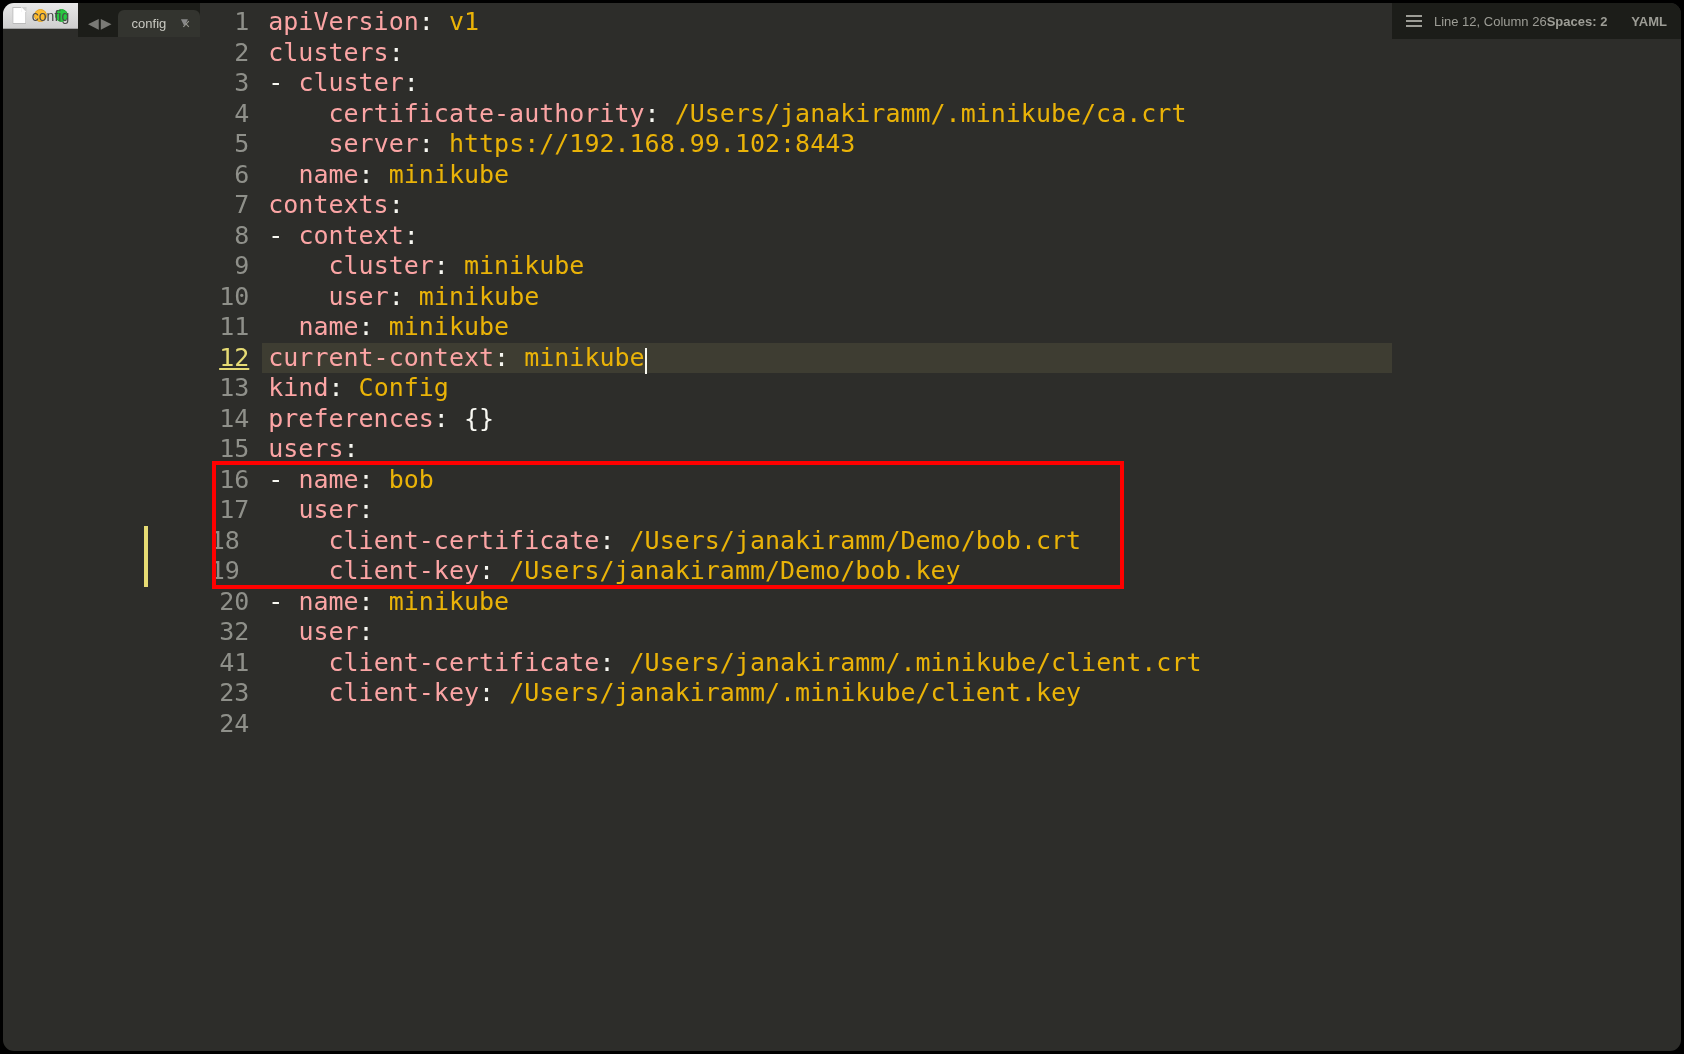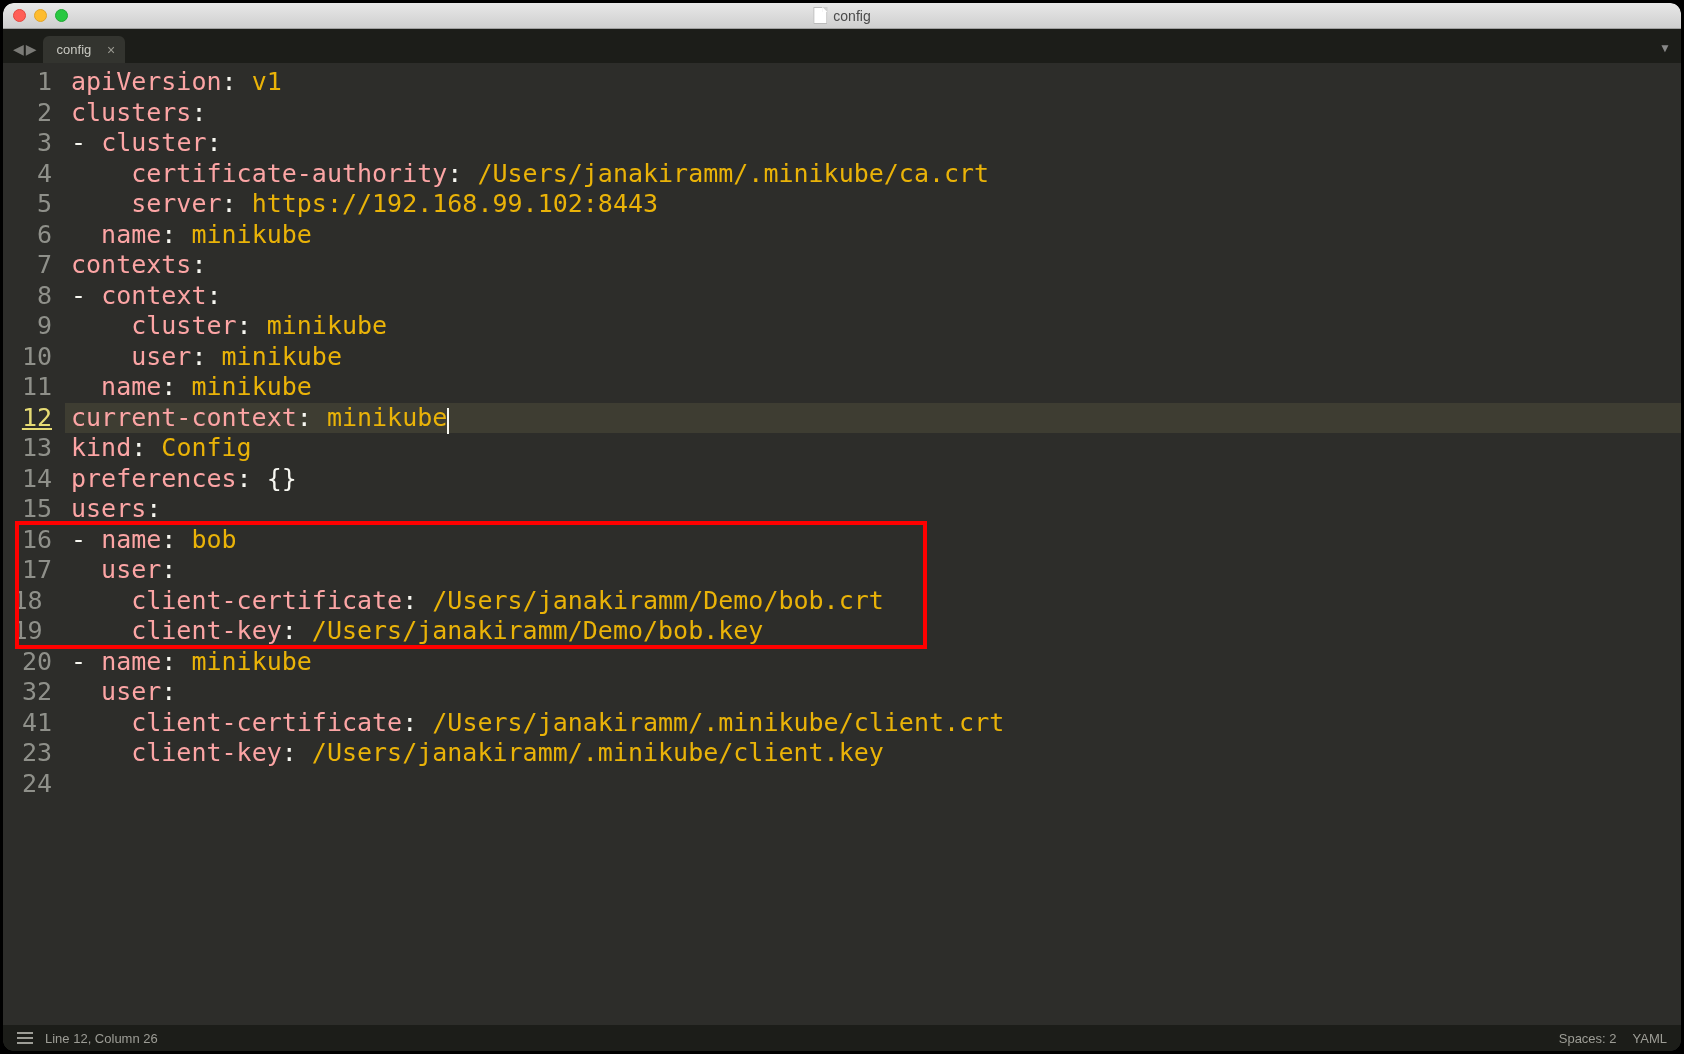--- a/index.html
+++ b/index.html
@@ -9,24 +9,24 @@
     width: 1684px;
     height: 1054px;
     overflow: hidden;
     border: 3px solid #000;
     border-radius: 14px;
   }
   .window {
     width: 100%;
     height: 100%;
     background: #2d2d2a;
-    border-radius: 10px;
+    border-radius: 2px;
     overflow: hidden;
     display: flex;
-    flex-direction: column;
+    flex-direction: row;
   }
   .titlebar {
     height: 26px;
     background: linear-gradient(#e8e8e8, #cfcfcf);
     display: flex;
     align-items: center;
     padding: 0 10px;
     position: relative;
     border-bottom: 1px solid #a0a0a0;
   }
@@ -164,31 +164,31 @@
     vertical-align:text-bottom;
     margin-bottom:-2px;
   }
   .highlight-box {
     position:absolute;
     border:4px solid #f00;
     z-index:5;
     pointer-events:none;
   }
   .statusbar {
-    height: 26px;
+    height: 36px;
     background: #1c1d19;
     color: #9d9d96;
     font-size: 13px;
     display:flex;
     align-items:center;
     padding: 0 14px;
     justify-content:space-between;
   }
   .statusbar .left { display:flex; align-items:center; gap:12px;}
-  .statusbar .right { display:flex; align-items:center; gap:16px;}
+  .statusbar .right { display:flex; align-items:center; gap:24px;font-weight:bold;}
   .hamburger {
     display:inline-flex;
     flex-direction:column;
     gap:3px;
   }
   .hamburger span {
     width:16px; height:2px; background:#9d9d96;
   }
 </style>
 </head>

